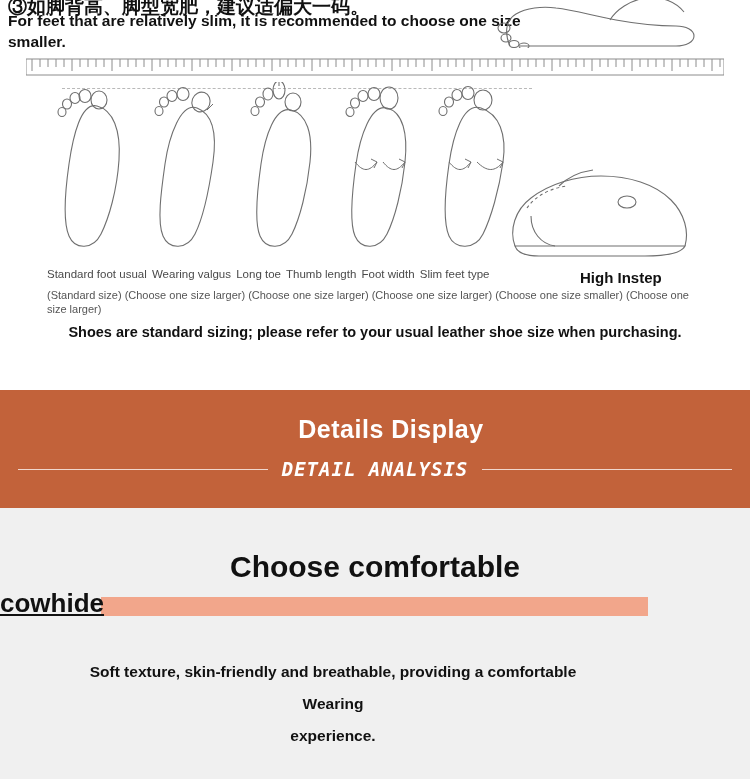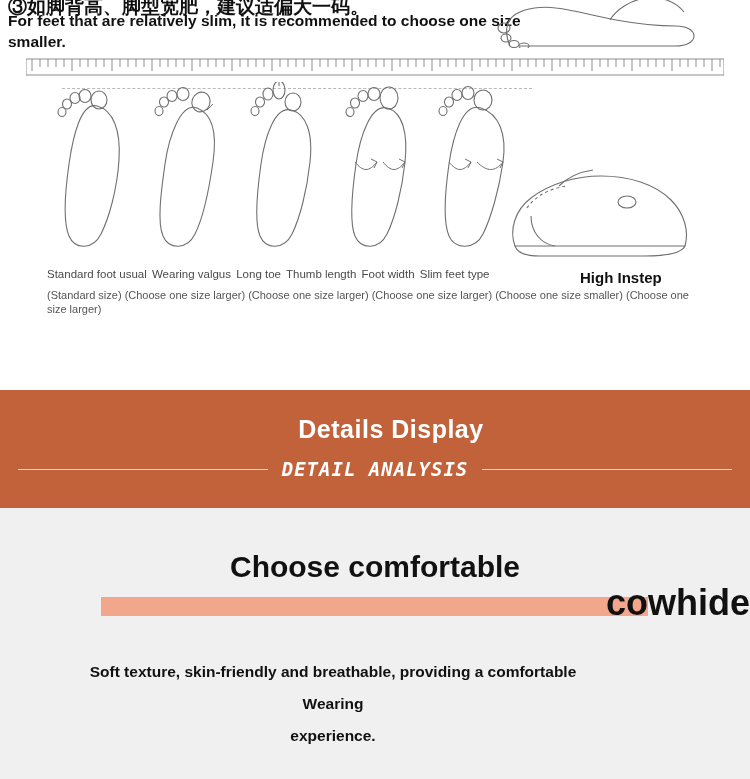--- a/index.html
+++ b/index.html
@@ -213,26 +213,27 @@
     width: 547px;
     height: 19px;
     background: #f1a185;
     opacity: 0.95;
   }
   .headline-2 {
     position: absolute;
     top: 76px;
     left: 0;
     width: 750px;
-    text-align: right;
-    font-size: 36px;
+    text-align: left;
+    font-size: 26px;
     font-weight: bold;
     color: #111;
     line-height: 38px;
     z-index: 2;
+    text-decoration: underline;
   }
   .sub-desc {
     position: absolute;
     top: 148px;
     left: 0;
     width: 666px;
     text-align: center;
     font-size: 15.5px;
     font-weight: bold;
     color: #111;
@@ -444,20 +445,21 @@
       <span>Long toe</span>
       <span>Thumb length</span>
       <span>Foot width</span>
       <span>Slim feet type</span>
     </div>
 
     <div class="high-instep">High Instep</div>
 
     <div class="sublabels">(Standard size) (Choose one size larger) (Choose one size larger) (Choose one size larger) (Choose one size smaller) (Choose one size larger)</div>
 
+    <div class="standard-note">Shoes are standard sizing; please refer to your usual leather shoe size when purchasing.</div>
   </div>
 
   <div class="banner">
     <div class="banner-title">Details Display</div>
     <div class="banner-sub-wrap">
       <div class="banner-rule"></div>
       <div class="banner-sub">
         <span>DETAIL ANALYSIS</span>
       </div>
     </div>

